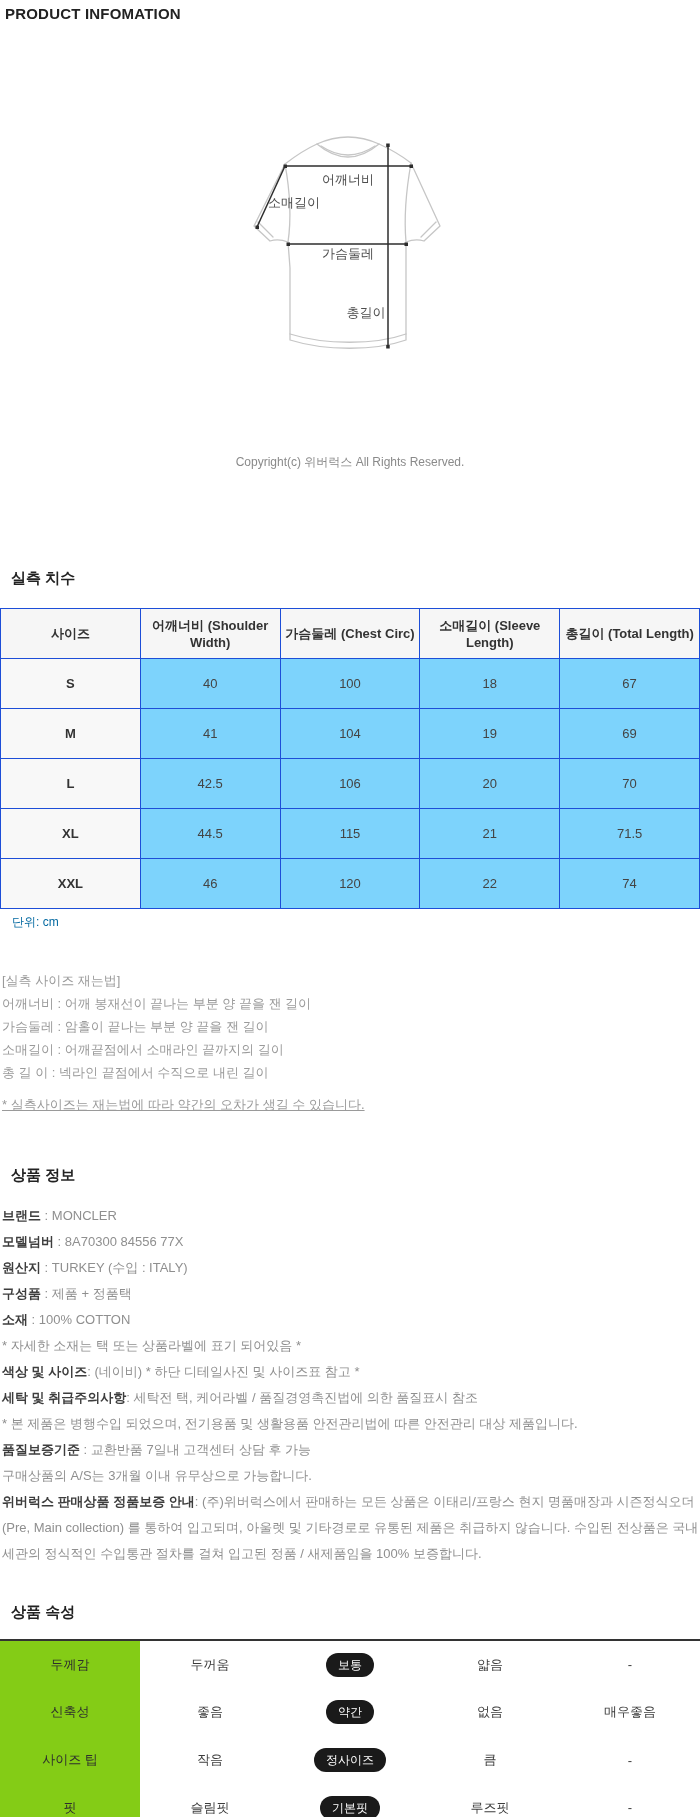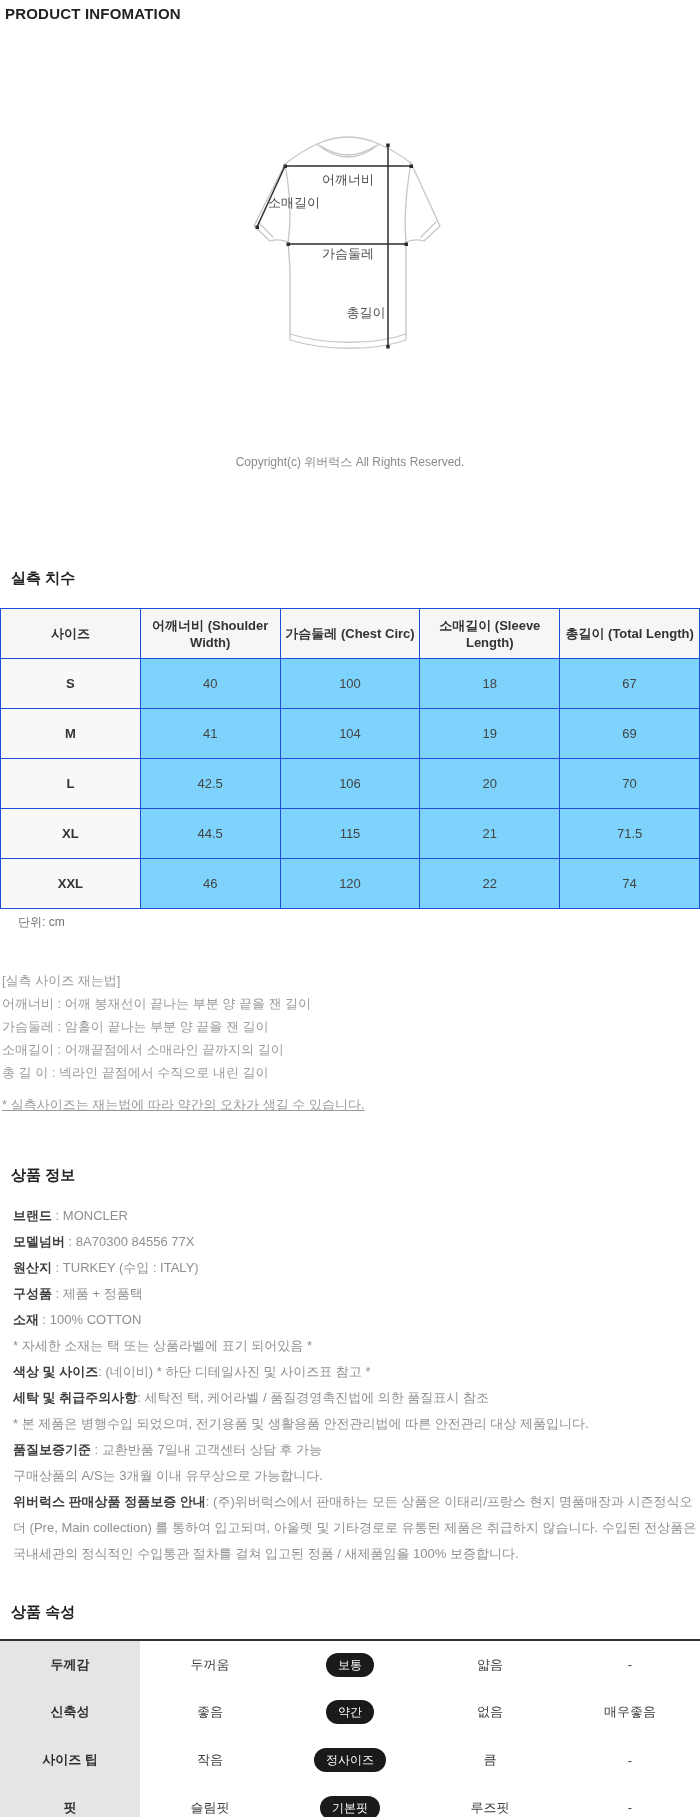--- a/index.html
+++ b/index.html
@@ -26,37 +26,37 @@
     margin-top:20px; width:700px; border-collapse:collapse; table-layout:fixed;
   }
   table.size-table th, table.size-table td {
     border:1px solid #1d4ed8; text-align:center; vertical-align:middle;
     font-size:13px; height:50px;
   }
   table.size-table thead th { background:#f6f6f6; font-weight:700; color:#333; }
   table.size-table tbody th { background:#f8f8f8; font-weight:700; color:#333; }
   table.size-table tbody td { color:#444; background:#7dd3fc; }
 
-  .unit-note { margin-top:5px; padding-left:18px; font-size:12px; color:#737373; }
+  .unit-note { margin-top:5px; padding-left:12px; font-size:12px; color:#0369a1; }
 
   .notes { margin-top:38px; padding-left:2px; font-size:13px; color:#9a9a9a; line-height:23px; }
   .notes .disclaimer { margin-top:9px;text-decoration:underline; }
 
-  .info-list { margin-top:18px; padding-left:13px; font-size:13px; line-height:26px; }
+  .info-list { margin-top:18px; padding-left:2px; font-size:13px; line-height:26px; }
   .info-item .lbl { font-weight:700; color:#3d3d3d; }
   .info-item .val { color:#8f8f8f; }
 
   table.attr-table {
     margin-top:17px; width:700px; border-collapse:collapse; table-layout:fixed;
     border-top:2px solid #333; border-bottom:2px solid #333;
   }
   table.attr-table th, table.attr-table td {
     height:48px; text-align:center; vertical-align:middle; font-size:13px;
   }
-  table.attr-table th { background:#e5e5e5; font-weight:700; color:#2e2e2e; }
+  table.attr-table th { background:#84cc16; font-weight:400; color:#2e2e2e; }
   table.attr-table td { color:#3c3c3c; background:#fff; }
   .pill {
     display:inline-block; background:#1a1a1a; color:#fff; font-size:12px;
     line-height:1; padding:6px 12px; border-radius:16px; font-weight:400;
   }
   svg text { font-family:"Liberation Sans","DejaVu Sans",sans-serif; }
 </style>
 </head>
 <body>
 

